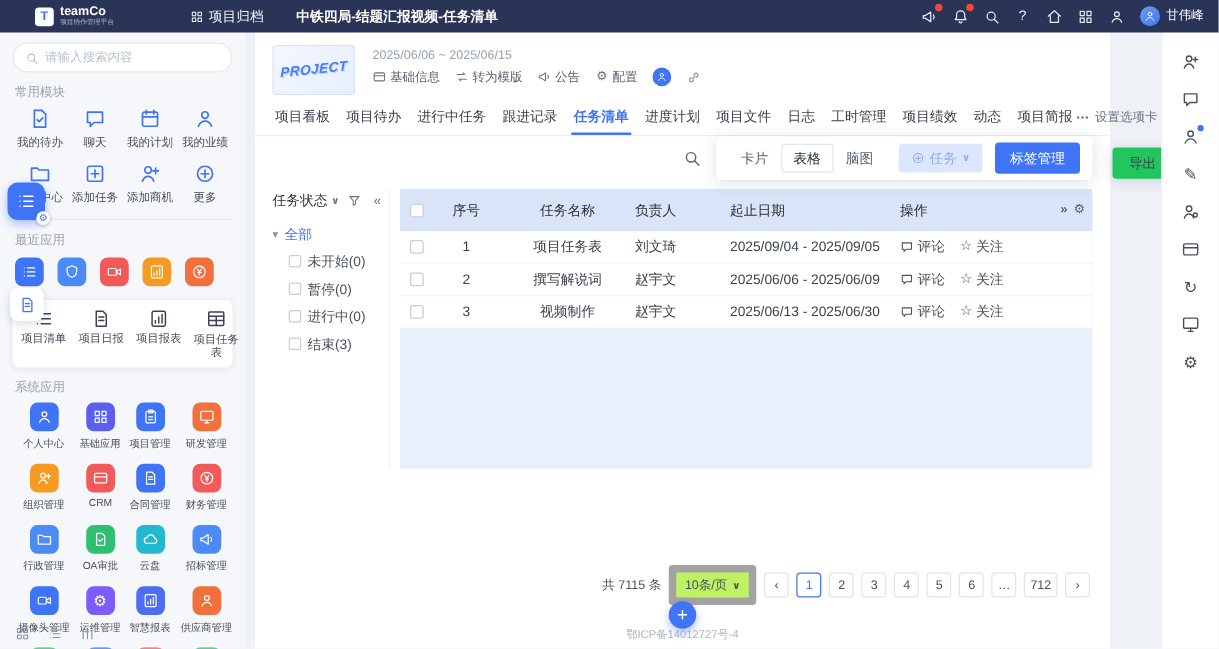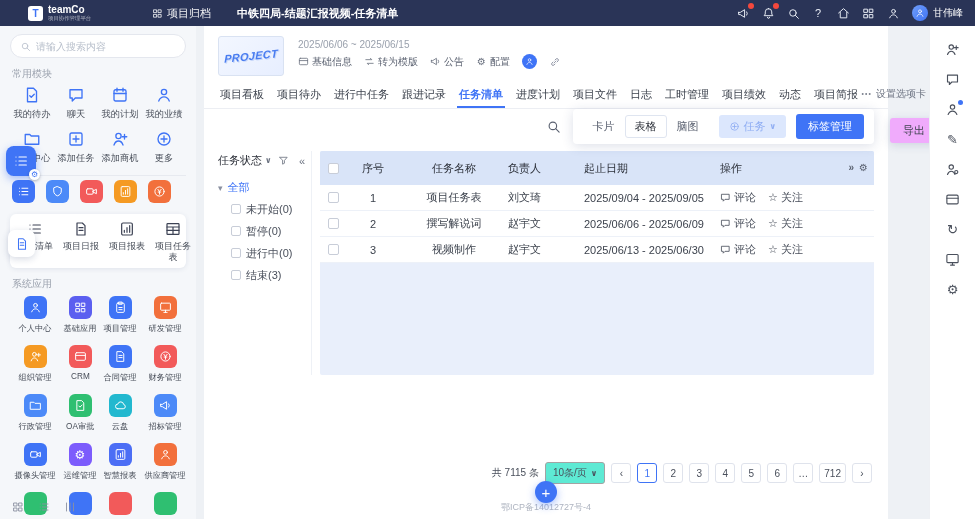--- a/index.html
+++ b/index.html
@@ -19,21 +19,21 @@
 .logo-txt i{font-size:6px;opacity:.6;transform:scale(.9);transform-origin:left}
 .top-nav{display:flex;align-items:center;gap:4px;margin-left:56px;cursor:pointer;opacity:.95}
 .top-nav .ic{width:11px;height:11px}
 .crumb{margin-left:26px;font-weight:bold}
 .top-right{margin-left:auto;display:flex;align-items:center;gap:12px}
 .top-icons{display:flex;align-items:center;gap:11px}
 .tic{width:14px;height:14px;position:relative;color:#e8ecf5;cursor:pointer;display:flex;align-items:center;justify-content:center}
 .tic .ic{width:13px;height:13px}
 .tic .cic{font-size:11px}
 .tic.badge::after{content:"";position:absolute;top:-3px;right:-4px;width:6px;height:6px;border-radius:50%;background:#f5483d}
-.user{display:flex;align-items:center;gap:5px;cursor:pointer}
+.user{display:flex;gap:5px;cursor:pointer}
 .avatar{width:16px;height:16px;border-radius:50%;background:linear-gradient(135deg,#6f9df8,#3f74f6);display:flex;align-items:center;justify-content:center;color:#fff}
 .avatar .ic{width:10px;height:10px}
 .user-name{font-size:10px}
 
 
 .sidebar{position:absolute;top:26px;left:0;bottom:0;width:196px;background:#f5f7fa;padding:8px 10px 26px;z-index:10}
 .search{display:flex;align-items:center;gap:5px;background:#fff;border:1px solid #e4e7ee;border-radius:12px;height:24px;padding:0 9px}
 .search .ic{width:11px;height:11px;color:#b9c0cc}
 .search input{border:0;outline:0;width:100%;font-size:10px;background:transparent;color:#333}
 .search input::placeholder{color:#b9c0cc}
@@ -92,21 +92,21 @@
 .toolbar{position:relative;display:flex;align-items:center;justify-content:flex-end;gap:10px;padding:7px 14px 14px;height:42px}
 .tb-search{width:15px;height:15px;color:#5a6170;cursor:pointer;margin-right:2px}
 .toolbar-card{display:flex;align-items:center;gap:10px;background:#fff;border-radius:4px;box-shadow:0 2px 12px rgba(35,55,110,.16);padding:5px 10px}
 .seg{display:flex;align-items:center}
 .seg-item{padding:3px 9px;color:#5a6170;cursor:pointer;border:1px solid transparent;border-radius:3px}
 .seg-item.active{border-color:#dfe5f0;color:#2b2f38;background:#fff}
 .task-btn{display:flex;align-items:center;gap:4px;background:#dce7fd;color:#8fadf3;border:none;border-radius:3px;padding:4px 10px;font-size:11px;cursor:pointer;font-family:inherit}
 .task-btn .ic{width:11px;height:11px}
 .caret{font-size:8px}
 .tag-btn{background:#3f74f6;color:#fff;border:none;border-radius:3px;padding:5px 12px;font-size:11px;cursor:pointer;font-family:inherit}
-.export-btn{position:absolute;right:-50px;top:9px;background:#f0abfc;border:none;border-radius:3px;padding:5px 13px;font-size:11px;color:#3c424d;box-shadow:0 2px 10px rgba(35,55,110,.16);cursor:pointer;z-index:20;font-family:inherit}
+.export-btn{position:absolute;right:-50px;top:9px;background:#22c55e;border:none;border-radius:3px;padding:5px 13px;font-size:11px;color:#3c424d;box-shadow:0 2px 10px rgba(35,55,110,.16);cursor:pointer;z-index:20;font-family:inherit}
 .content{display:flex;margin:0 14px;height:224px}
 .filter{width:94px;padding:2px 6px 0 0;border-right:1px solid #eef1f6}
 .filter-head{display:flex;align-items:center;gap:3px;color:#2b2f38}
 .filter-head .caret{color:#6b7280}
 .fic{width:11px;height:11px;color:#6b7280;margin-left:3px}
 .collapse{margin-left:auto;color:#6b7280;cursor:pointer}
 .tree{margin-top:8px}
 .tnode{display:flex;align-items:center;gap:5px;height:22px;color:#4a505c;cursor:pointer}
 .tnode .tmark{width:10px;height:10px;border:1px solid #c8cdd8;border-radius:2px;background:#fff;flex:none}
 .tnode.root .tmark{border:none;background:transparent;width:auto;height:auto}
@@ -123,21 +123,21 @@
 .c-owner{width:76px}
 .c-dates{width:136px}
 .c-ops{width:118px;display:flex;align-items:center;gap:12px}
 .c-tools{width:36px;display:flex;align-items:center;justify-content:flex-end;gap:5px;padding-right:6px;color:#5a6170}
 .c-tools .cic{font-size:10px;cursor:pointer}
 .c-tools .gg{cursor:pointer}
 .op{display:flex;align-items:center;gap:3px;cursor:pointer;color:#4a505c}
 .op .ic{width:11px;height:11px}
 .op .star{font-size:11px;line-height:1}
 .pagination{position:absolute;right:16px;bottom:35px;display:flex;align-items:center;gap:6px;color:#4a505c;font-size:10px}
-.psize{display:flex;align-items:center;gap:4px;border:1px solid #a3a3a3;border-radius:3px;padding:3px 7px;background:#5eead4;cursor:pointer}
+.psize{display:flex;align-items:center;gap:4px;border:6px solid #a3a3a3;border-radius:3px;padding:3px 7px;background:#bef264;cursor:pointer}
 .pbtn{min-width:20px;height:20px;border:1px solid #dfe3ec;border-radius:3px;background:#fff;display:flex;align-items:center;justify-content:center;cursor:pointer;padding:0 4px}
 .pbtn.active{border-color:#3f74f6;color:#3f74f6}
 .fab{position:absolute;left:50%;bottom:16px;transform:translateX(-50%);width:22px;height:22px;border-radius:50%;background:#3f74f6;color:#fff;border:none;font-size:15px;line-height:1;display:flex;align-items:center;justify-content:center;box-shadow:0 3px 8px rgba(63,116,246,.45);cursor:pointer;z-index:15}
 .footer{position:absolute;bottom:5px;left:0;width:100%;text-align:center;color:#aeb4c0;font-size:9px}
 
 
 .rail{position:absolute;top:26px;right:0;bottom:0;width:46px;background:#fff;border-left:1px solid #eef0f4;display:flex;flex-direction:column;align-items:center;padding-top:16px;gap:15px;z-index:10}
 .ric{width:15px;height:15px;color:#4a505c;cursor:pointer;position:relative;display:flex;align-items:center;justify-content:center}
 .ric .cic{font-size:13px}
 .ric.dot::after{content:"";position:absolute;top:-2px;right:-3px;width:5px;height:5px;border-radius:50%;background:#3f74f6}
@@ -330,20 +330,21 @@
         <span class="ic">
           <svg viewBox="0 0 24 24" fill="none" stroke="currentColor" stroke-width="1.8" stroke-linecap="round" stroke-linejoin="round">
             <circle cx="12" cy="12" r="8"></circle>
             <path d="M12 8v8M8 12h8"></path>
           </svg>
         </span>
         <span class="qlabel">更多</span>
       </div>
     </div>
   <div class="divider"></div>
+  <div class="sec-label">最近应用</div>
   <div class="recent-row">
 
       <span class="tile" style="background: rgb(63, 116, 246);">
         <span class="ic">
           <svg viewBox="0 0 24 24" fill="none" stroke="currentColor" stroke-width="1.8" stroke-linecap="round" stroke-linejoin="round">
             <path d="M9 6h11M9 12h11M9 18h11M4.5 6h.01M4.5 12h.01M4.5 18h.01"></path>
           </svg>
         </span>
       </span>
 

